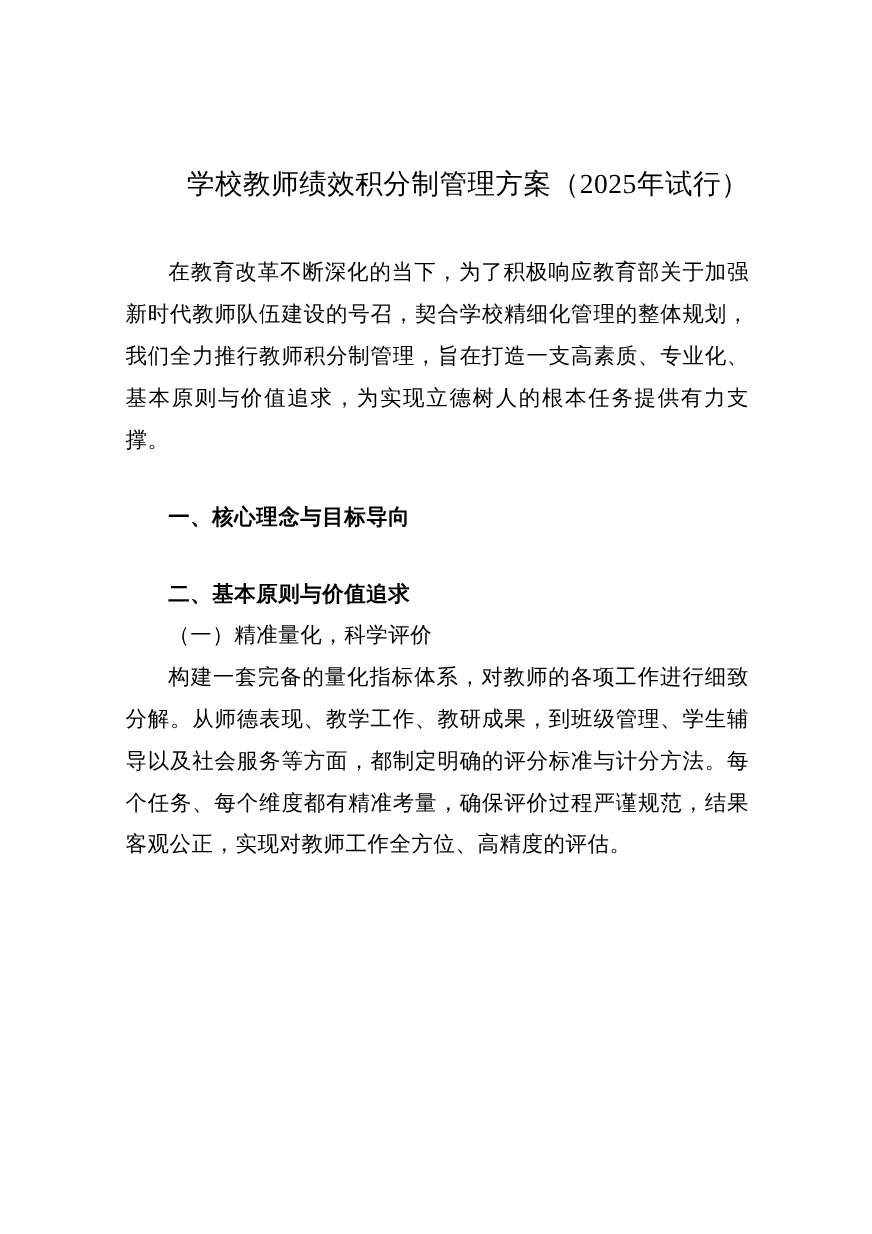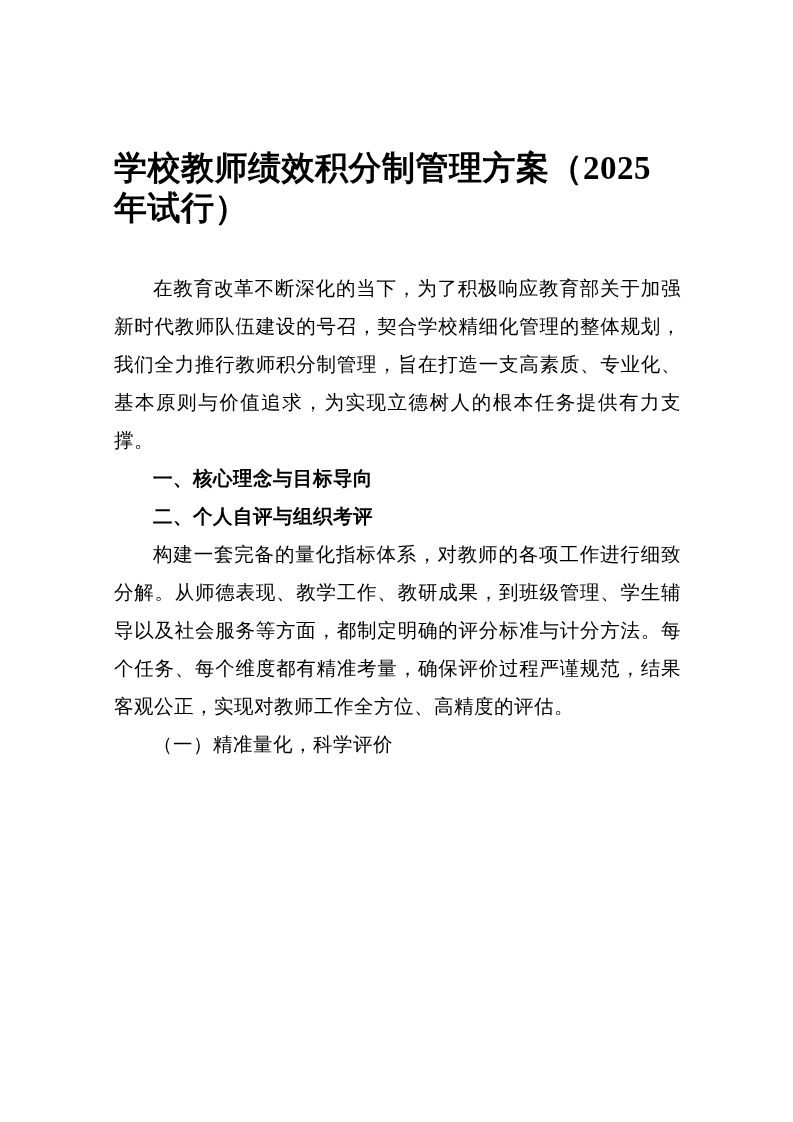--- a/index.html
+++ b/index.html
@@ -14,54 +14,55 @@
     margin: 0 auto;
     background: #ffffff;
     box-sizing: border-box;
     padding: 148px 112px 0 114px;
     font-family: "Liberation Serif", serif;
     color: #000000;
     overflow: hidden;
   }
   .doc-title {
     margin: 0 0 42px 0;
-    text-align: left;
-    font-size: 33px;
-    font-weight: bold;
+    text-align: right;
+    font-size: 25px;
+    font-weight: normal;
     line-height: 40px;
     letter-spacing: 0.5px;
     font-family: "Liberation Serif", serif;
   }
   .para {
     margin: 0;
     font-size: 19.5px;
     line-height: 38px;
     text-align: justify;
     text-indent: 2em;
     letter-spacing: 0.5px;
     word-break: break-all;
   }
   .para.heading {
     font-weight: bold;
     text-align: left;
+    margin-top: 32px;
   }
   .para.subheading {
     font-weight: normal;
     text-align: left;
   }
 </style>
 </head>
 <body>
 
 <main class="page">
   <h1 class="doc-title"><span>学校教师绩效积分制管理方案（2025年试行）</span></h1>
 
   <p class="para body">在教育改革不断深化的当下，为了积极响应教育部关于加强新时代教师队伍建设的号召，契合学校精细化管理的整体规划，我们全力推行教师积分制管理，旨在打造一支高素质、专业化、基本原则与价值追求，为实现立德树人的根本任务提供有力支撑。</p>
 
   <p class="para heading">一、核心理念与目标导向</p>
 
 
-  <p class="para heading">二、个人自评与组织考评</p>
+  <p class="para heading">二、基本原则与价值追求</p>
+
+  <p class="para subheading">（一）精准量化，科学评价</p>
 
   <p class="para body">构建一套完备的量化指标体系，对教师的各项工作进行细致分解。从师德表现、教学工作、教研成果，到班级管理、学生辅导以及社会服务等方面，都制定明确的评分标准与计分方法。每个任务、每个维度都有精准考量，确保评价过程严谨规范，结果客观公正，实现对教师工作全方位、高精度的评估。</p>
-
-  <p class="para subheading">（一）精准量化，科学评价</p>
 </main>
 
 </body></html>

